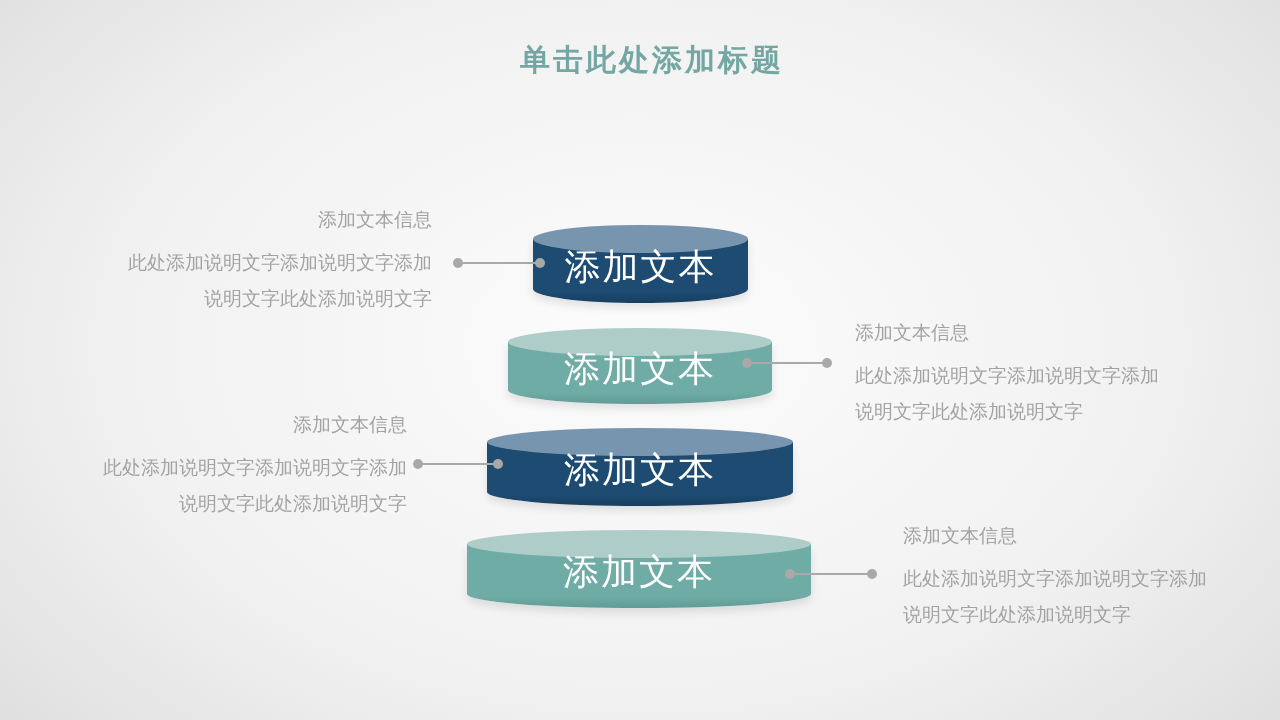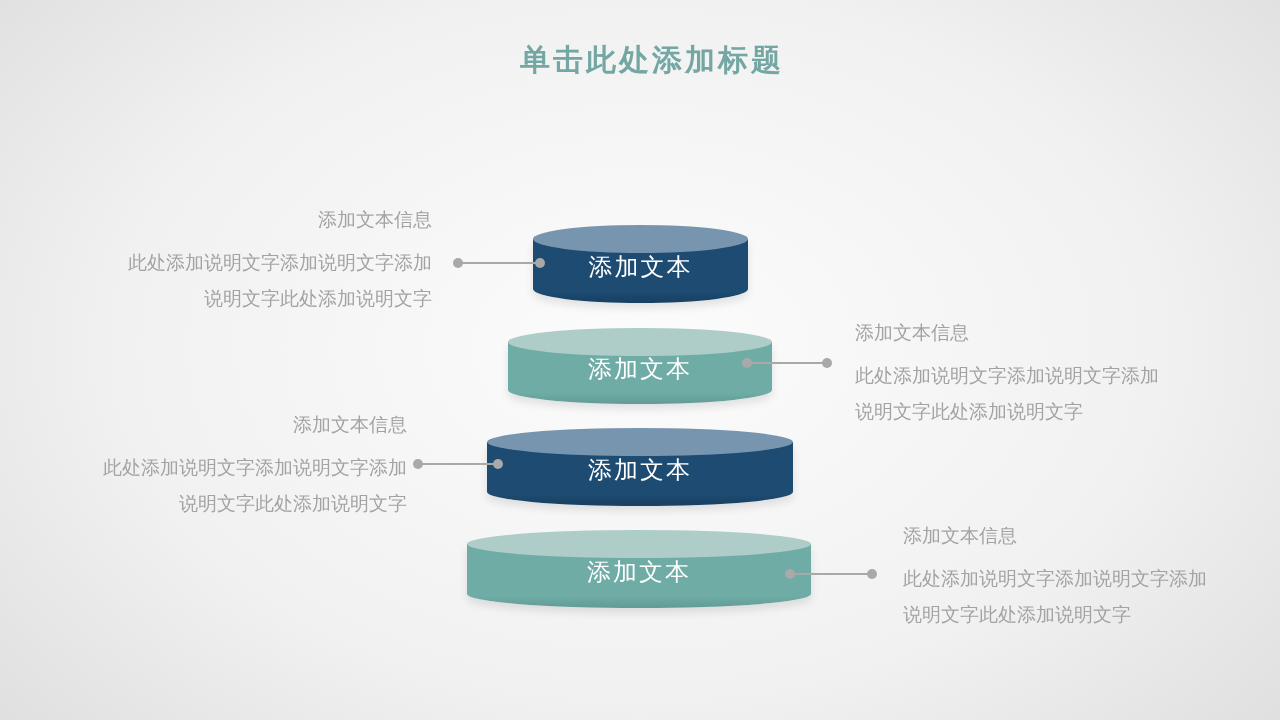--- a/index.html
+++ b/index.html
@@ -27,21 +27,21 @@
   }
   .cyl-body {
     position:absolute; left:0; top:14px; right:0; bottom:0;
     border-radius:0 0 50% 50% / 0 0 14px 14px; z-index:1;
     box-shadow:0 5px 9px rgba(0,0,0,0.10);
   }
   .cyl-label {
     position:absolute; left:0; top:14px; right:0; bottom:0; z-index:3;
     display:flex; align-items:center; justify-content:center;
     padding-bottom:8px; box-sizing:border-box;
-    color:#FFFFFF; font-size:24px; letter-spacing:2px; cursor:text;
+    color:#FFFFFF; font-size:36px; letter-spacing:2px; cursor:text;
   }
   .dark .cyl-top  { background:#7895AF; }
   .dark .cyl-body { background:linear-gradient(#1D4B72, #1D4B72 82%, #173F60); }
   .teal .cyl-top  { background:#AECDC9; }
   .teal .cyl-body { background:linear-gradient(#6FACA6, #6FACA6 82%, #619B95); }
 
   .cyl1 { left:533px; top:225px; width:215px; height:78px; }
   .cyl2 { left:508px; top:328px; width:264px; height:76px; }
   .cyl3 { left:487px; top:428px; width:306px; height:78px; }
   .cyl4 { left:467px; top:530px; width:344px; height:78px; }

